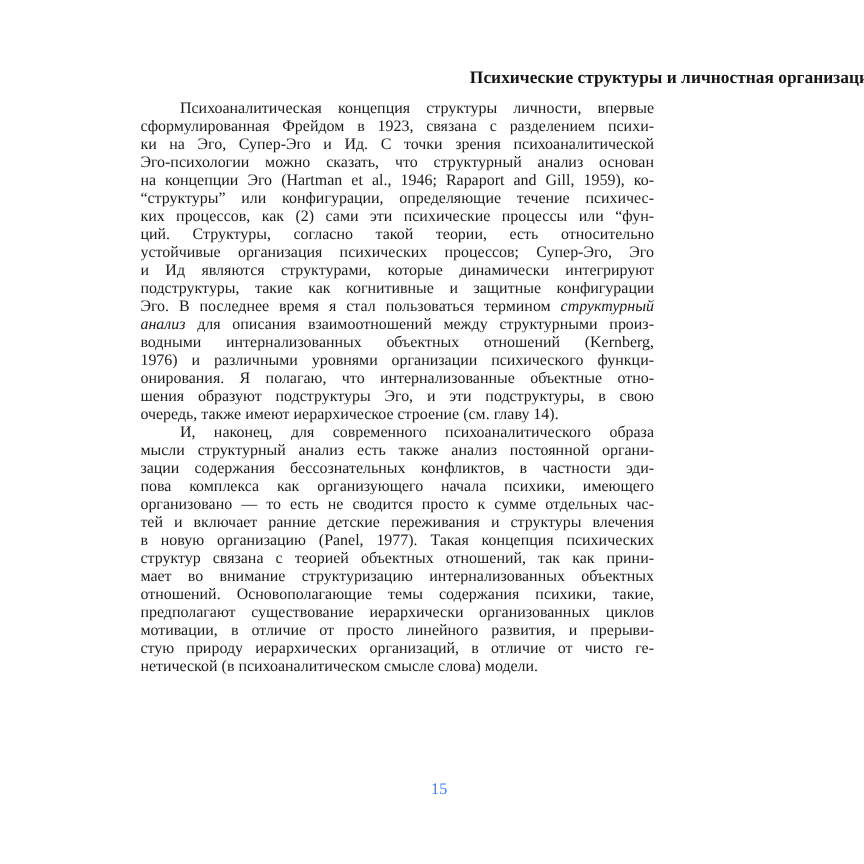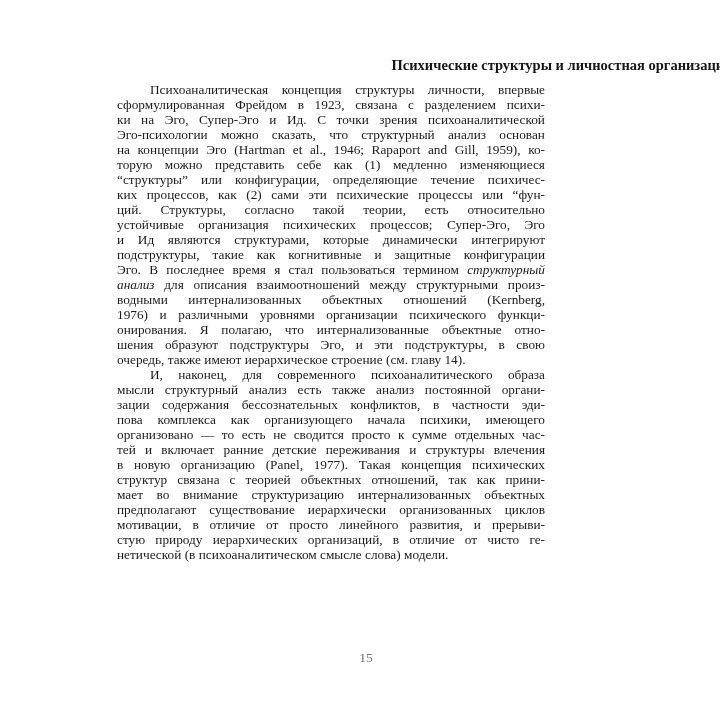--- a/index.html
+++ b/index.html
@@ -59,36 +59,35 @@
     font-style: italic;
   }
   .page-number {
     position: absolute;
     top: 650px;
     left: 12px;
     width: 708px;
     text-align: center;
     font-size: 13.5px;
     line-height: 15px;
-    color: #737373;
+    color: #3b82f6;
   }
 </style>
 </head>
 <body>
 
 <div class="page">
   <h1 class="page-title">Психические структуры и личностная организация</h1>
   <div class="text-block" id="text-block">
       <div class="paragraph">
         <div class="line first">Психоаналитическая концепция структуры личности, впервые</div>
         <div class="line">сформулированная Фрейдом в 1923, связана с разделением психи-</div>
         <div class="line">ки на Эго, Супер-Эго и Ид. С точки зрения психоаналитической</div>
         <div class="line">Эго-психологии можно сказать, что структурный анализ основан</div>
         <div class="line">на концепции Эго (Hartman et al., 1946; Rapaport and Gill, 1959), ко-</div>
-        <div class="line">торую можно представить себе как (1) медленно изменяющиеся</div>
         <div class="line">“структуры” или конфигурации, определяющие течение психичес-</div>
         <div class="line">ких процессов, как (2) сами эти психические процессы или “фун-</div>
         <div class="line">ций. Структуры, согласно такой теории, есть относительно</div>
         <div class="line">устойчивые организация психических процессов; Супер-Эго, Эго</div>
         <div class="line">и Ид являются структурами, которые динамически интегрируют</div>
         <div class="line">подструктуры, такие как когнитивные и защитные конфигурации</div>
         <div class="line">Эго. В последнее время я стал пользоваться термином <i>структурный</i></div>
         <div class="line"><i>анализ</i> для описания взаимоотношений между структурными произ-</div>
         <div class="line">водными интернализованных объектных отношений (Kernberg,</div>
         <div class="line">1976) и различными уровнями организации психического функци-</div>
@@ -99,20 +98,21 @@
       <div class="paragraph">
         <div class="line first">И, наконец, для современного психоаналитического образа</div>
         <div class="line">мысли структурный анализ есть также анализ постоянной органи-</div>
         <div class="line">зации содержания бессознательных конфликтов, в частности эди-</div>
         <div class="line">пова комплекса как организующего начала психики, имеющего</div>
         <div class="line">организовано — то есть не сводится просто к сумме отдельных час-</div>
         <div class="line">тей и включает ранние детские переживания и структуры влечения</div>
         <div class="line">в новую организацию (Panel, 1977). Такая концепция психических</div>
         <div class="line">структур связана с теорией объектных отношений, так как прини-</div>
         <div class="line">мает во внимание структуризацию интернализованных объектных</div>
+        <div class="line">отношений. Основополагающие темы содержания психики, такие,</div>
         <div class="line">предполагают существование иерархически организованных циклов</div>
         <div class="line">мотивации, в отличие от просто линейного развития, и прерыви-</div>
         <div class="line">стую природу иерархических организаций, в отличие от чисто ге-</div>
         <div class="line last">нетической (в психоаналитическом смысле слова) модели.</div>
       </div>
     </div>
   <div class="page-number">15</div>
 </div>
 
 </body></html>

